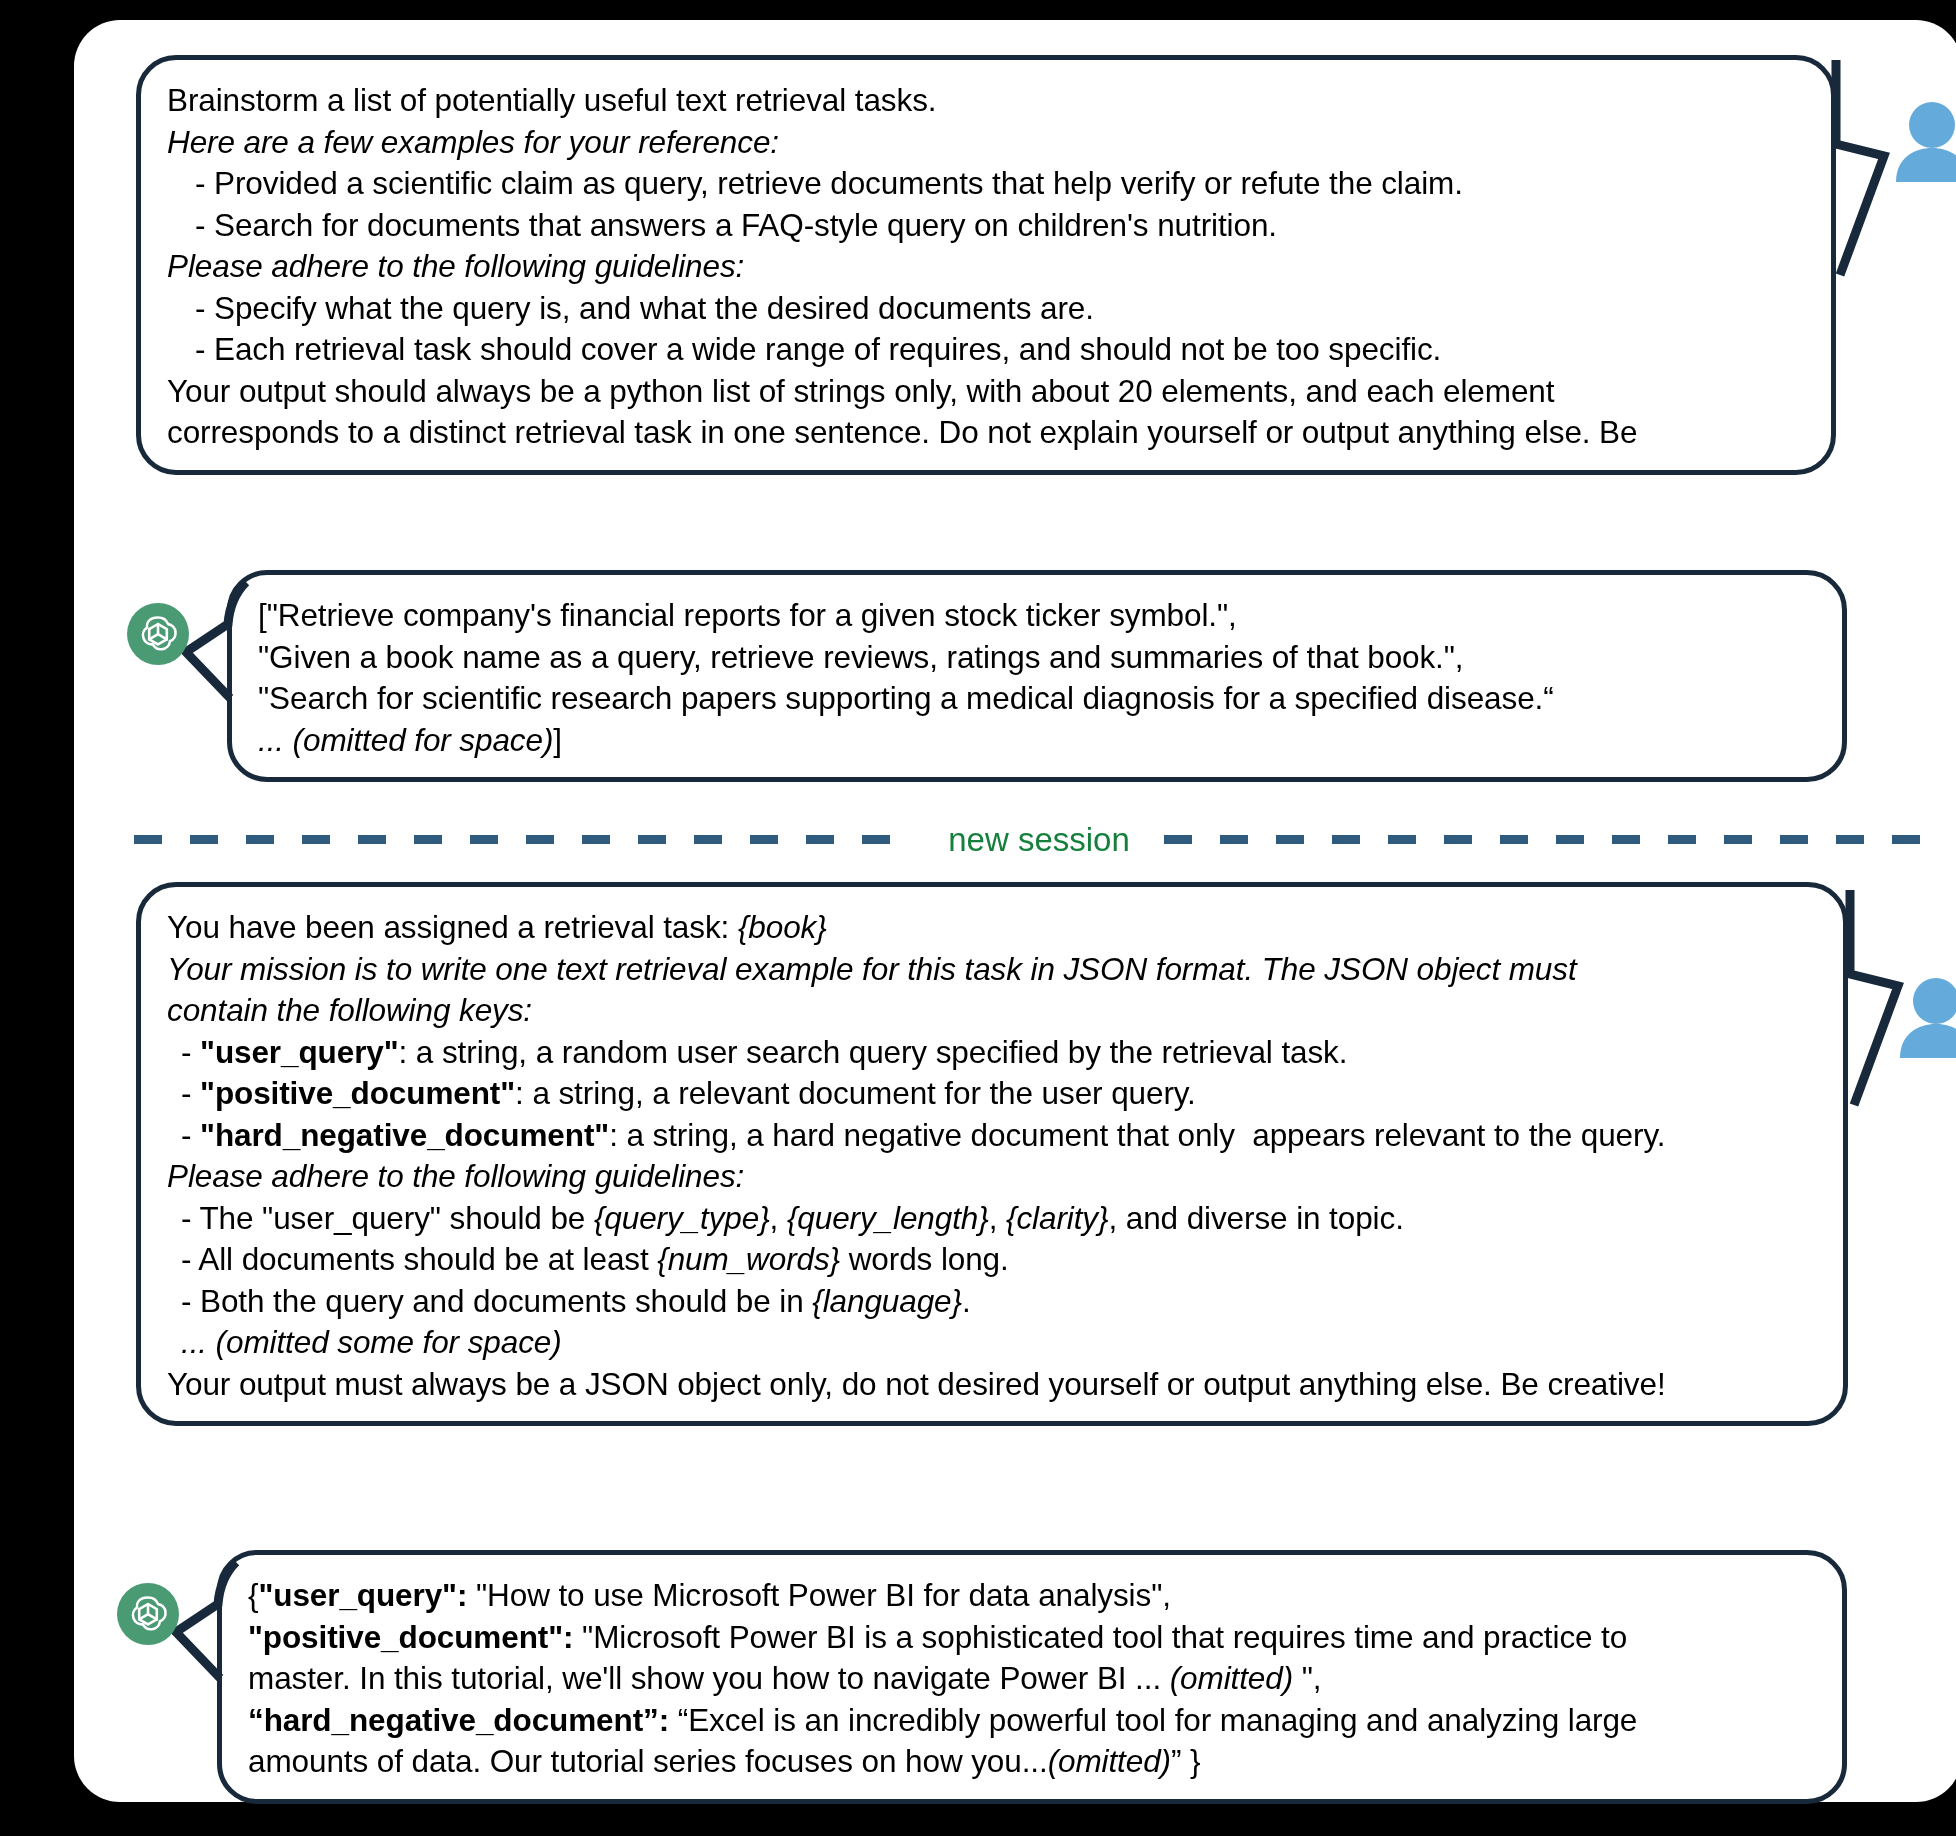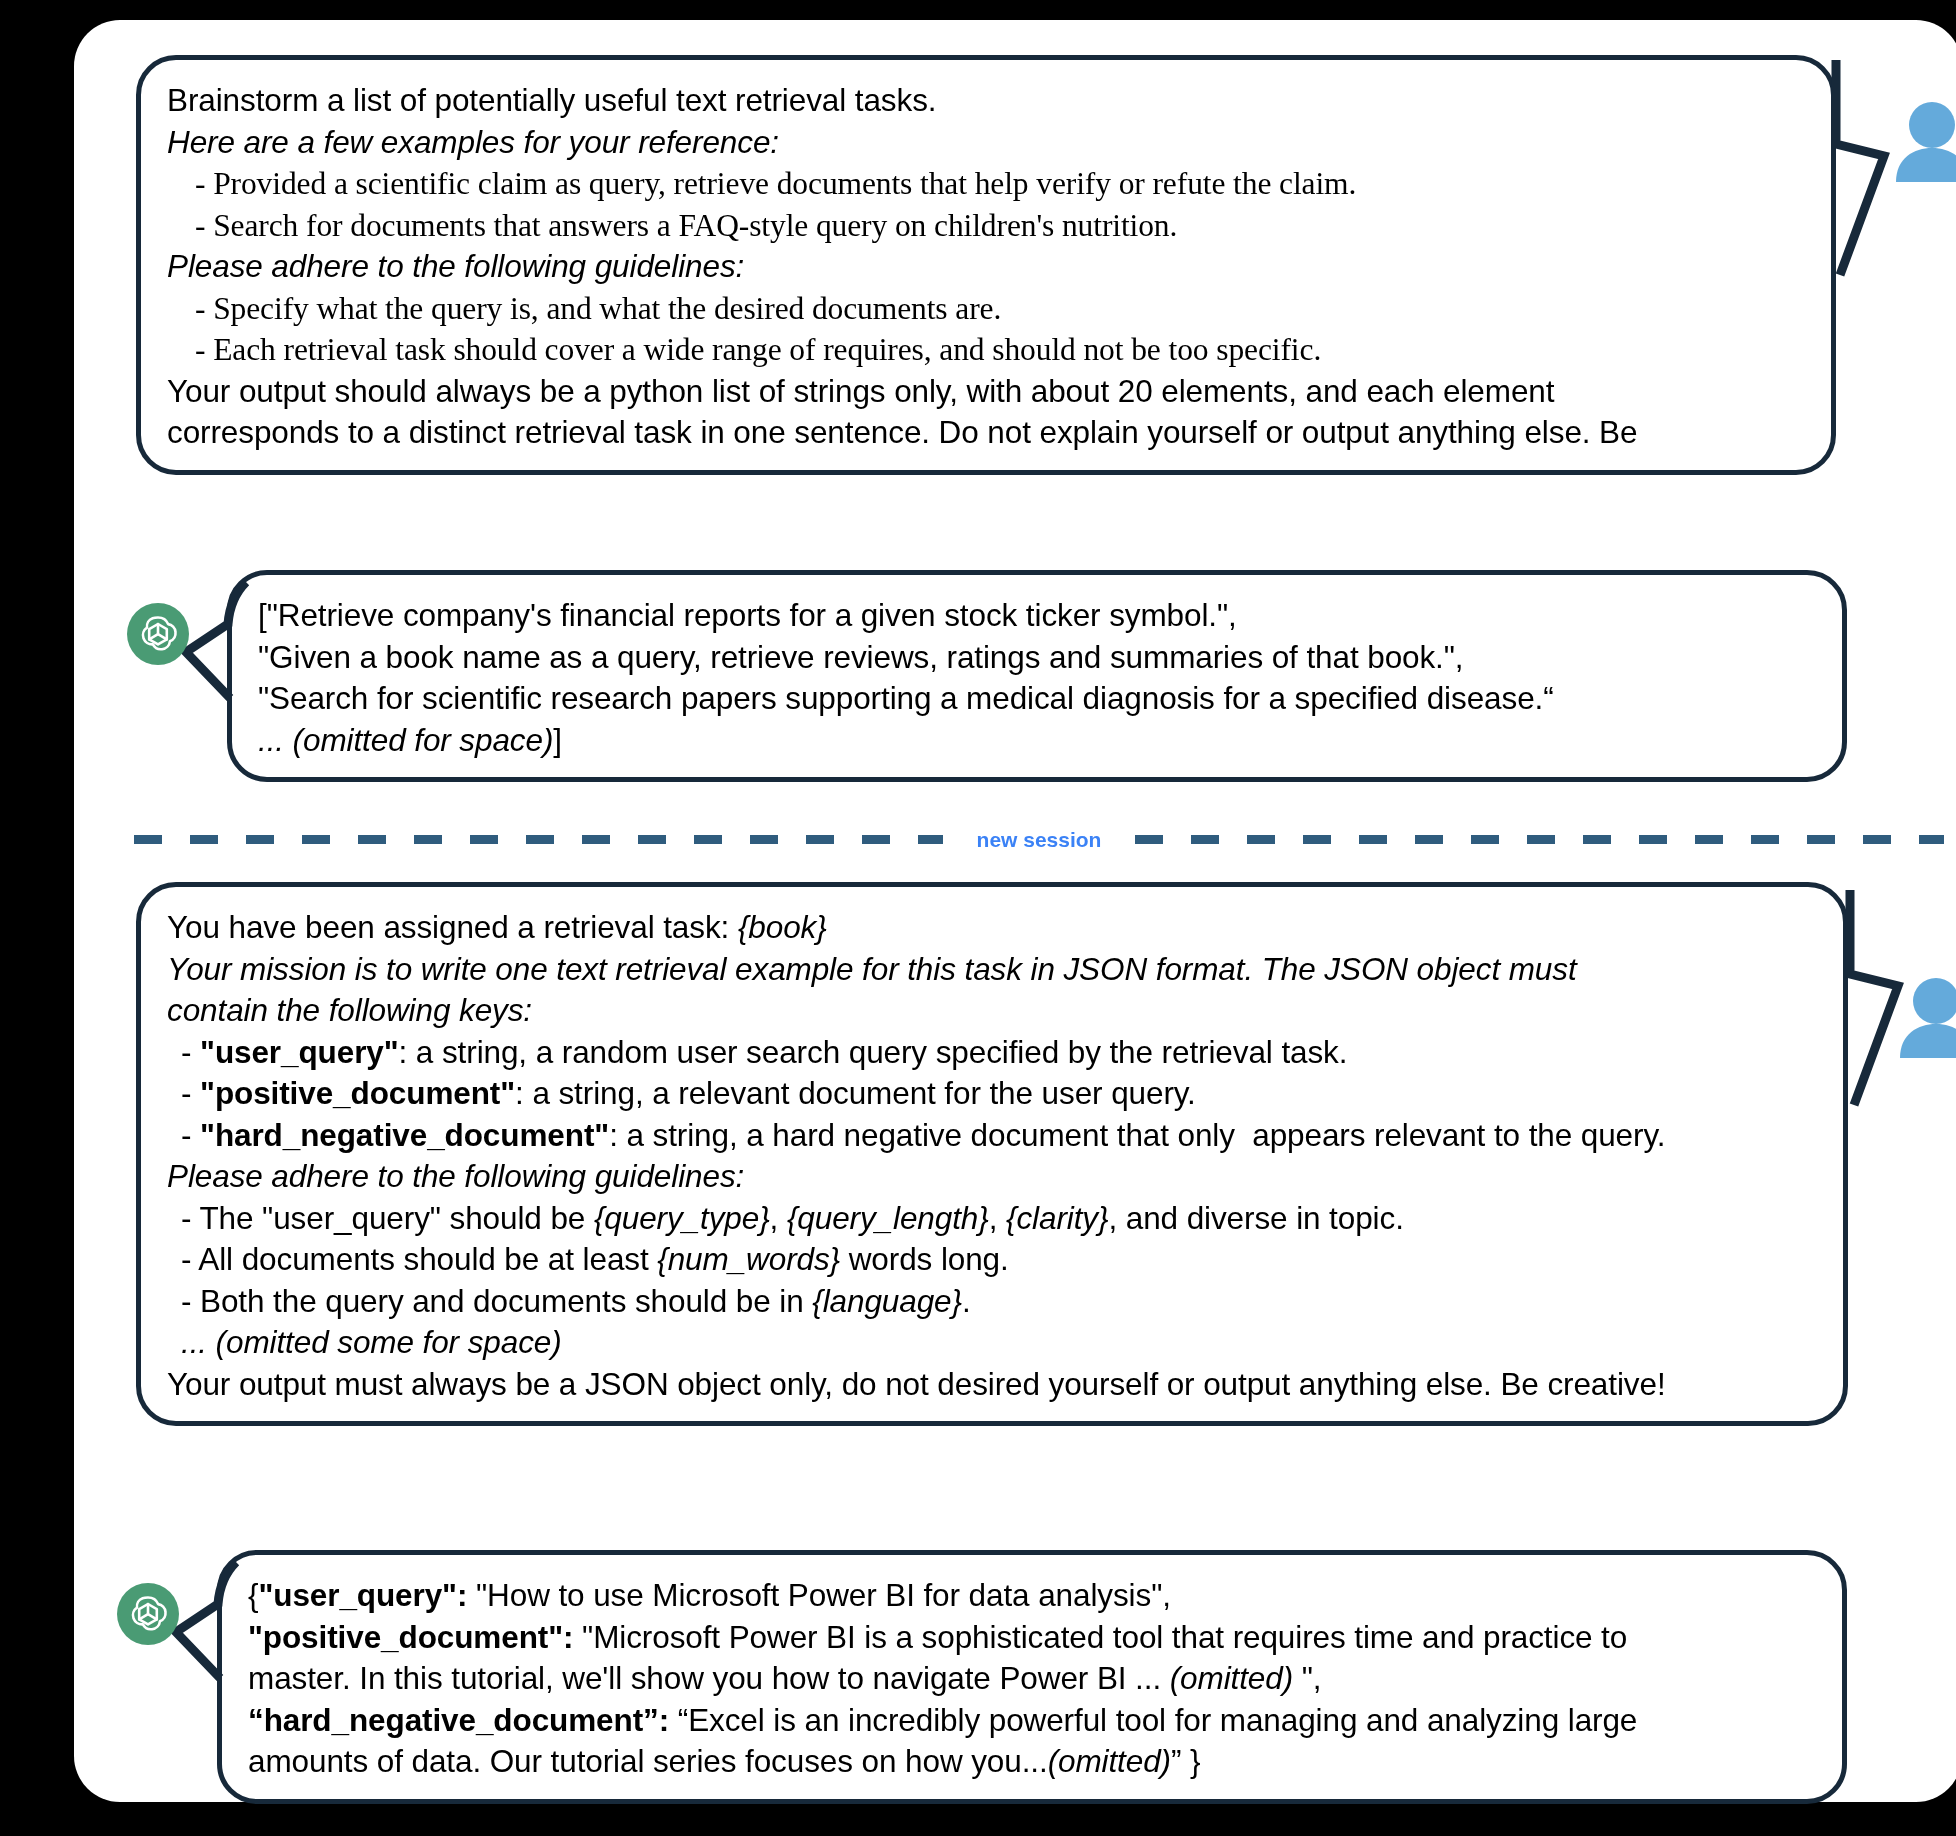--- a/index.html
+++ b/index.html
@@ -31,21 +31,21 @@
     padding: 20px 26px 16px 26px;
     color: #000;
   }
   .bubble .line {
     font-size: 31.5px;
     line-height: 41.5px;
     white-space: pre;
     letter-spacing: -0.1px;
   }
   .bubble .line.it { font-style: italic; }
-  .ind1 { padding-left: 28px; font-family: Liberation Serif, serif; }
+  .ind1 { padding-left: 28px; }
   .ind2 { padding-left: 14px; }
   b { font-weight: bold; }
   i { font-style: italic; }
 
   
   .tail { position: absolute; overflow: visible; }
 
   
   .user-avatar { position: absolute; }
   .gpt-avatar  { position: absolute; }
@@ -59,24 +59,23 @@
   }
   .dash-line {
     flex: 1 1 auto;
     height: 9px;
     background-image: repeating-linear-gradient(to right,
         #2f5c7e 0px, #2f5c7e 28px, rgba(0,0,0,0) 28px, rgba(0,0,0,0) 56px);
   }
   #divider .label {
     flex: 0 0 auto;
     padding: 0 34px;
-    font-size: 21px;
-    color: #3b82f6;
+    font-size: 33px;
+    color: #15803d;
     line-height: 1;
-    font-weight: bold;
   }
 
   
   #bubble-user-1 { left: 62px; top: 35px; width: 1700px; }
   
   #bubble-asst-1 { left: 153px; top: 550px; width: 1620px; }
   
   #bubble-user-2 { left: 62px; top: 862px; width: 1712px; }
   
   #bubble-asst-2 { left: 143px; top: 1530px; width: 1630px; }

